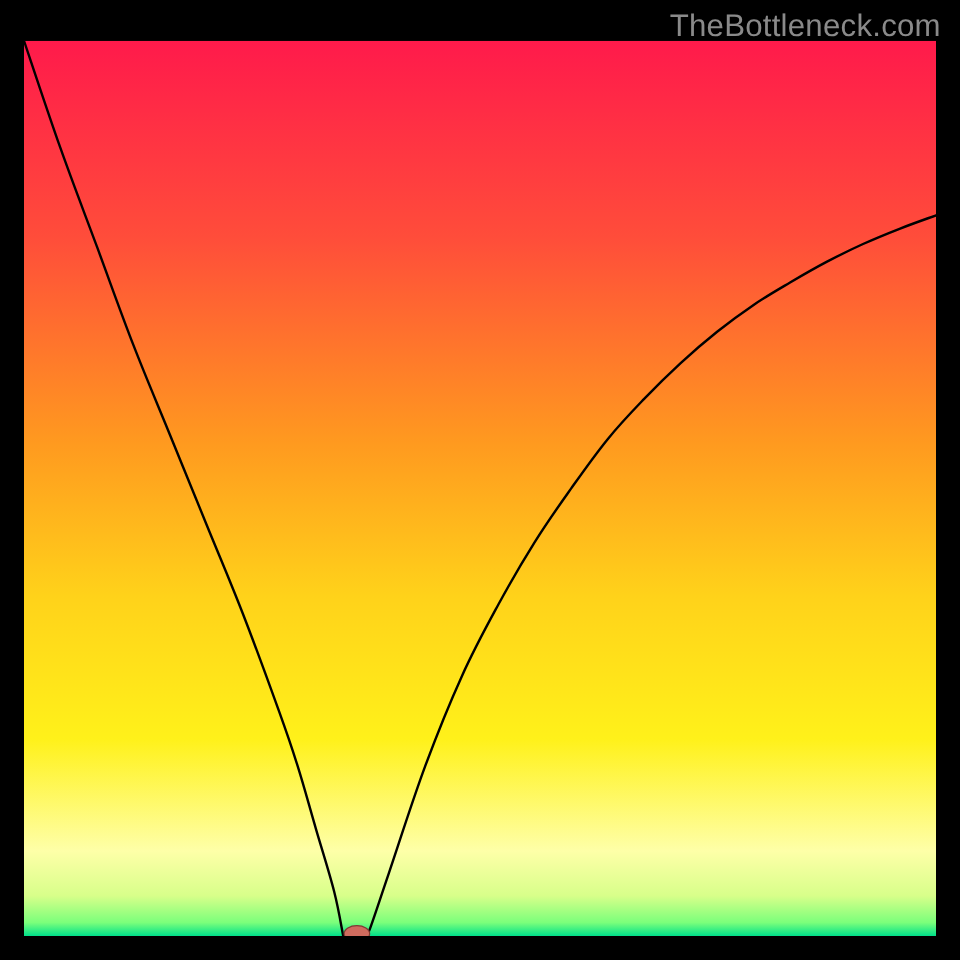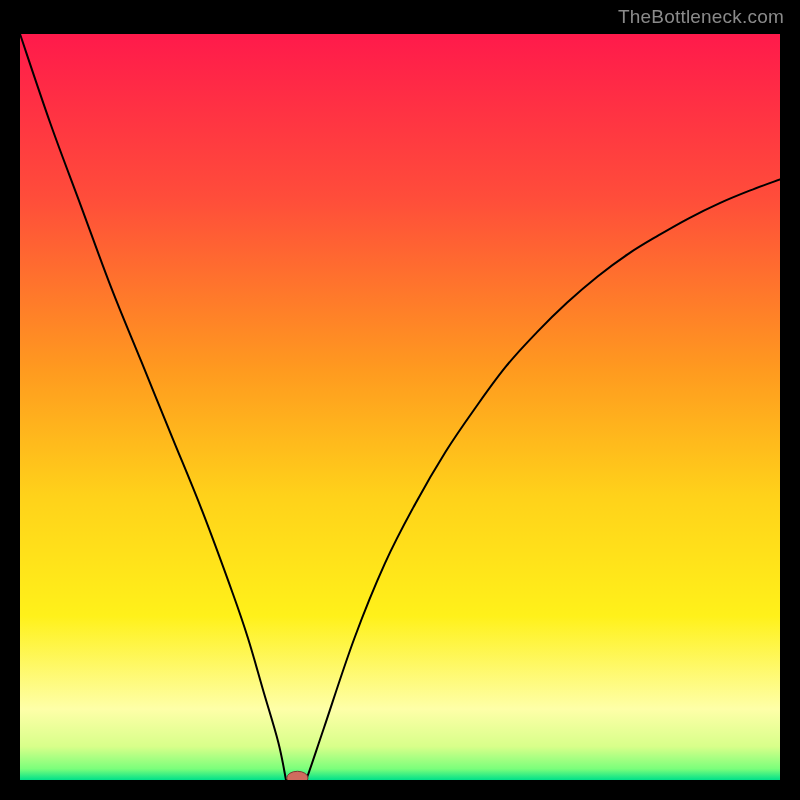--- a/index.html
+++ b/index.html
@@ -14,21 +14,21 @@
   .frame {
     position: absolute;
     inset: 0;
     background: #000;
   }
   .watermark {
     position: absolute;
     top: 6px;
     right: 16px;
     color: #8a8a8a;
-    font-size: 19px;
+    font-size: 26px;
     font-weight: 500;
     letter-spacing: 0.2px;
     z-index: 5;
   }
   .plot-wrap {
     position: absolute;
     left: 20px;
     top: 34px;
     width: 760px;
     height: 746px;

